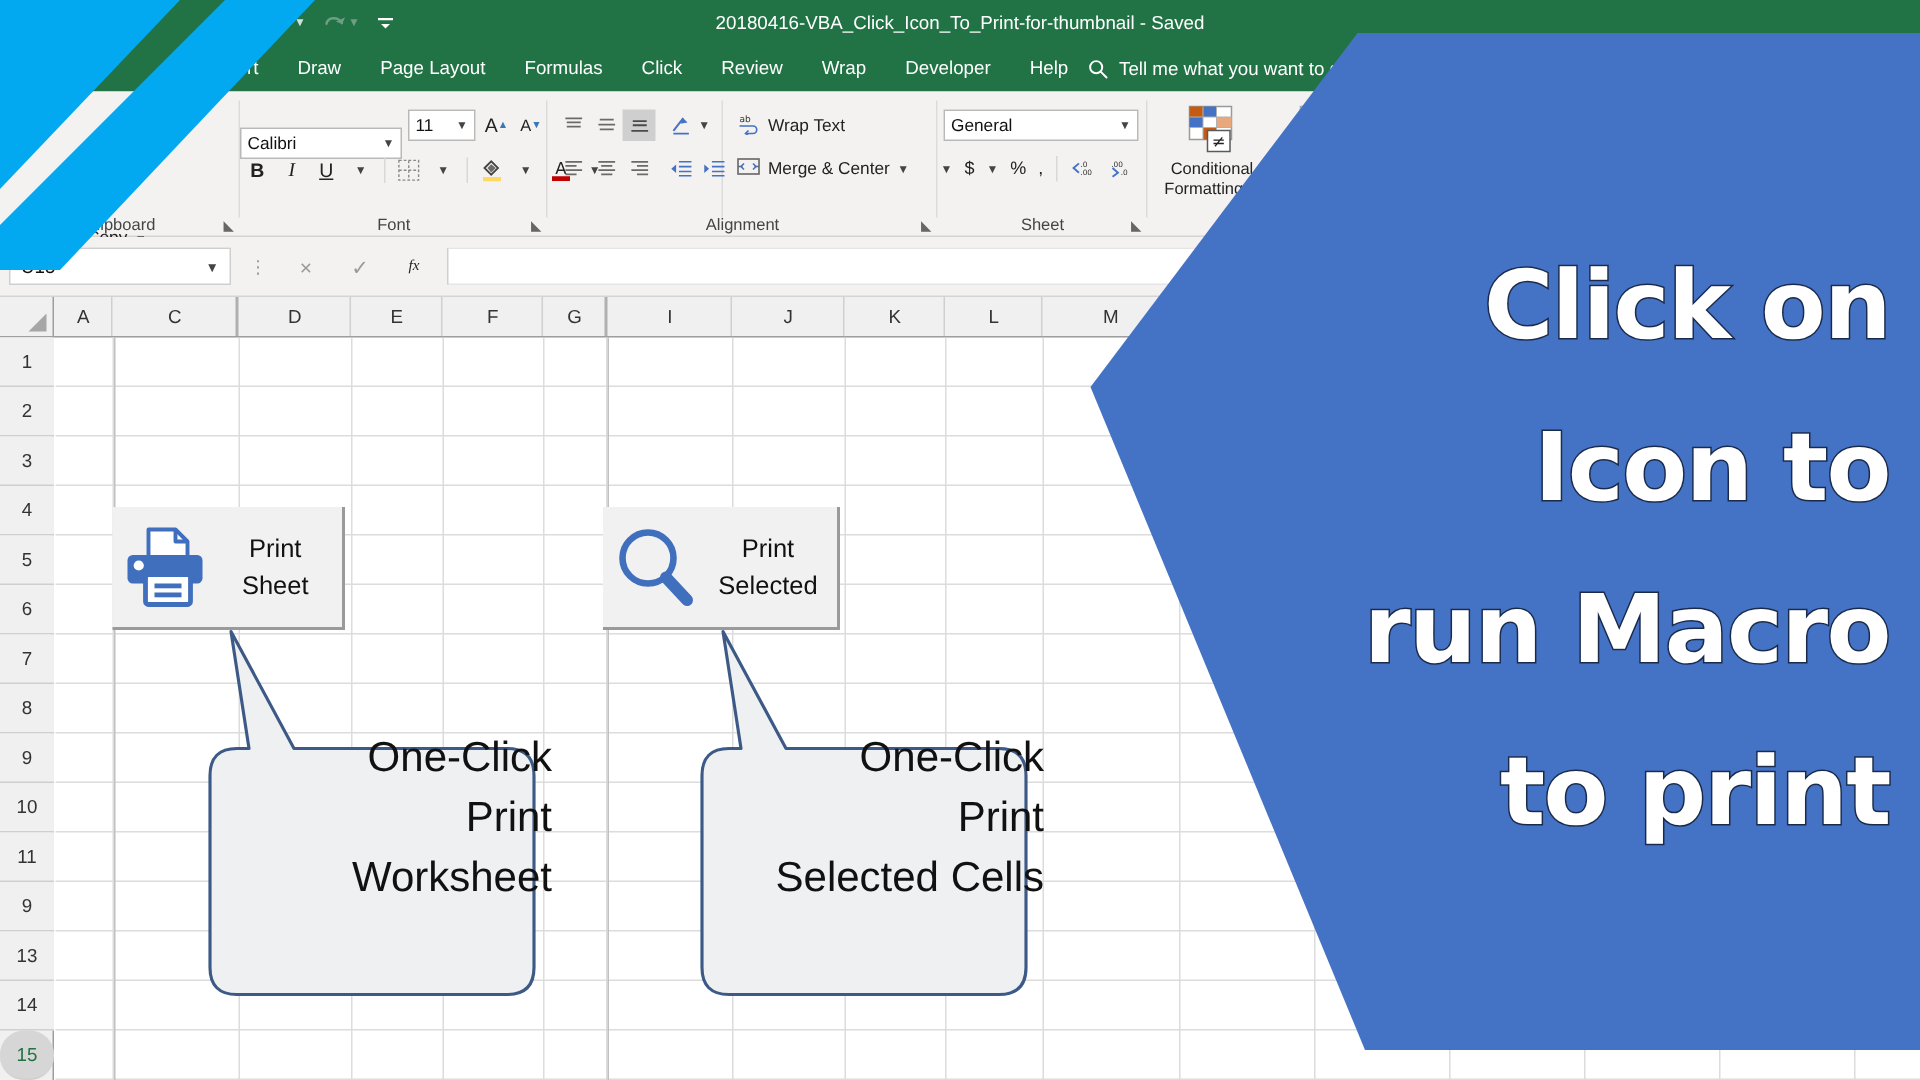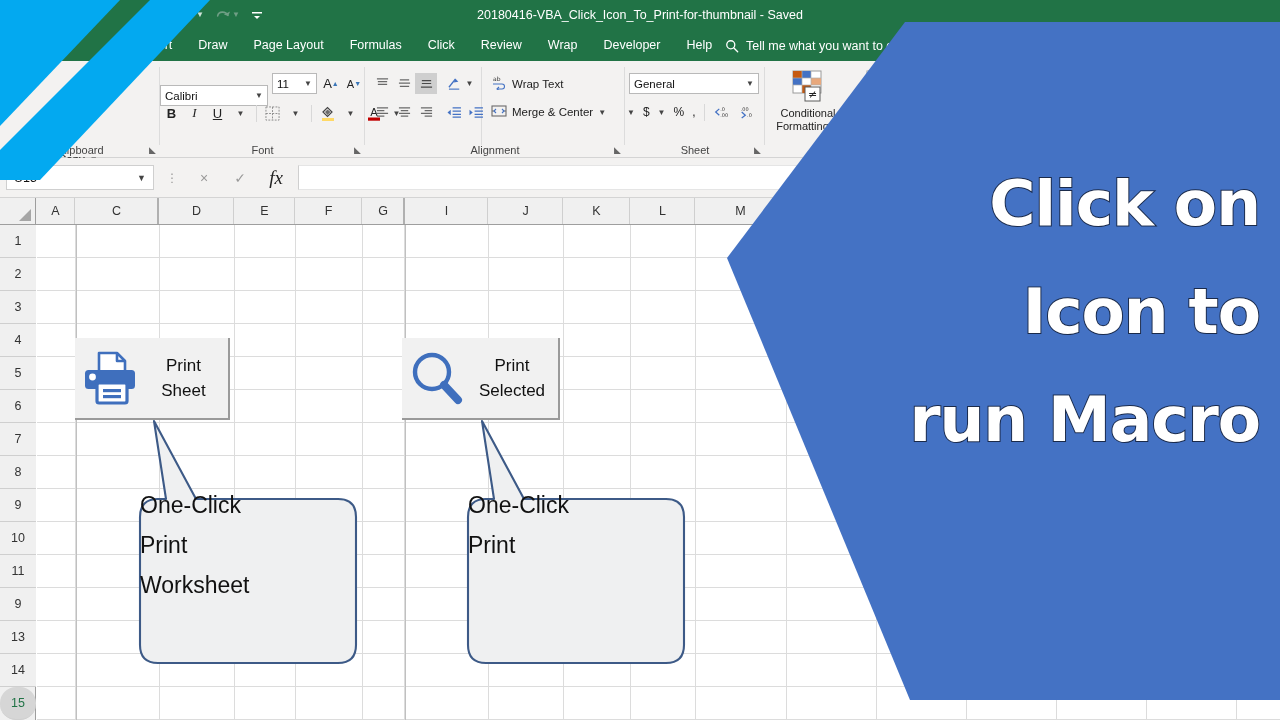--- a/index.html
+++ b/index.html
@@ -111,21 +111,21 @@
   #namebox {
     position: absolute; left: 6px; top: 7px; width: 148px; height: 25px;
     background: #fff; border: 1px solid #cfcfcf;
     display: flex; align-items: center; padding: 0 7px;
     font-size: 12.5px; color: #111;
   }
   #namebox .fb-caret { font-size: 9px; }
   #fb-dots { position: absolute; left: 166px; top: 13px; font-size: 12px; color: #9a9a9a; letter-spacing: 0; }
   #fb-btns { position: absolute; left: 186px; top: 7px; height: 25px; display: flex; align-items: center; gap: 0; }
   .fbb { width: 36px; height: 25px; display: flex; align-items: center; justify-content: center; font-size: 14px; color: #9a9a9a; }
-  #fbb-fx { color: #222; font-style: italic; font-family: "Liberation Serif", serif; font-size: 19px; }
+  #fbb-fx { color: #222; font-style: italic; font-family: "Liberation Serif", serif; font-size: 10px; }
   #fx-input {
     position: absolute; left: 298px; top: 7px; right: 0; height: 25px;
     background: #fff; border-left: 1px solid #cfcfcf; border-top: 1px solid #e5e5e5;
     border-bottom: 1px solid #e5e5e5;
   }
 
   
   #grid {
     position: absolute; left: 0; top: 198px; width: 1280px; height: 522px;
     background: #ffffff; overflow: hidden;
@@ -171,22 +171,22 @@
     flex: 1; text-align: center; font-size: 17px; color: #111; line-height: 25px;
     padding-right: 6px;
   }
   #btn-print-sheet { left: 75px; top: 338px; width: 155px; height: 82px; }
   #btn-print-selected { left: 402px; top: 338px; width: 158px; height: 82px; }
 
   
   .callout { position: absolute; }
   .callout svg { display: block; overflow: visible; }
   .callout .ctext {
-    position: absolute; left: 12px; right: 0; top: 30px;
-    text-align: left; font-size: 23px; color: #111; line-height: 40px;
+    position: absolute; left: 0; right: 0; top: 30px;
+    text-align: right; font-size: 28px; color: #111; line-height: 40px;
   }
   #callout-1 { left: 128px; top: 455px; width: 240px; height: 215px; }
   #callout-2 { left: 456px; top: 455px; width: 240px; height: 215px; }
 
   
   #corner-deco {
     position: absolute; left: 0; top: 0; width: 210px; height: 180px;
     pointer-events: none;
   }
 
@@ -614,28 +614,30 @@
   </div>
 </div>
 
 <div class="callout" id="callout-2">
   <svg width="240" height="215" viewBox="0 0 240 215">
     <path d="M12 62 q0 -18 18 -18 h8 L26 -34 L68 44 h142 q18 0 18 18 v128 q0 18 -18 18 H30 q-18 0 -18 -18 Z" fill="#eff0f1" stroke="#3d5a87" stroke-width="2.1" stroke-linejoin="round"></path>
   </svg>
   <div class="ctext">
     <div>One-Click</div>
     <div>Print</div>
+    <div>Selected Cells</div>
   </div>
 </div>
 
 <svg id="corner-deco" viewBox="0 0 210 180">
   <path d="M0 0 L120 0 L0 126 Z" fill="#03A9F0"></path>
   <path d="M150 0 L210 0 L40 180 L0 180 L0 150 Z" fill="#03A9F0"></path>
 </svg>
 
 <svg id="blue-overlay" viewBox="0 0 580 720" preserveAspectRatio="none">
   <path d="M205 22 L580 22 L580 700 L210 700 L27 258 Z" fill="#4472C4"></path>
 </svg>
 <div id="overlay-text">
   <div>Click on</div>
   <div>Icon to</div>
   <div>run Macro</div>
+  <div>to print</div>
 </div>
 
 </body></html>

